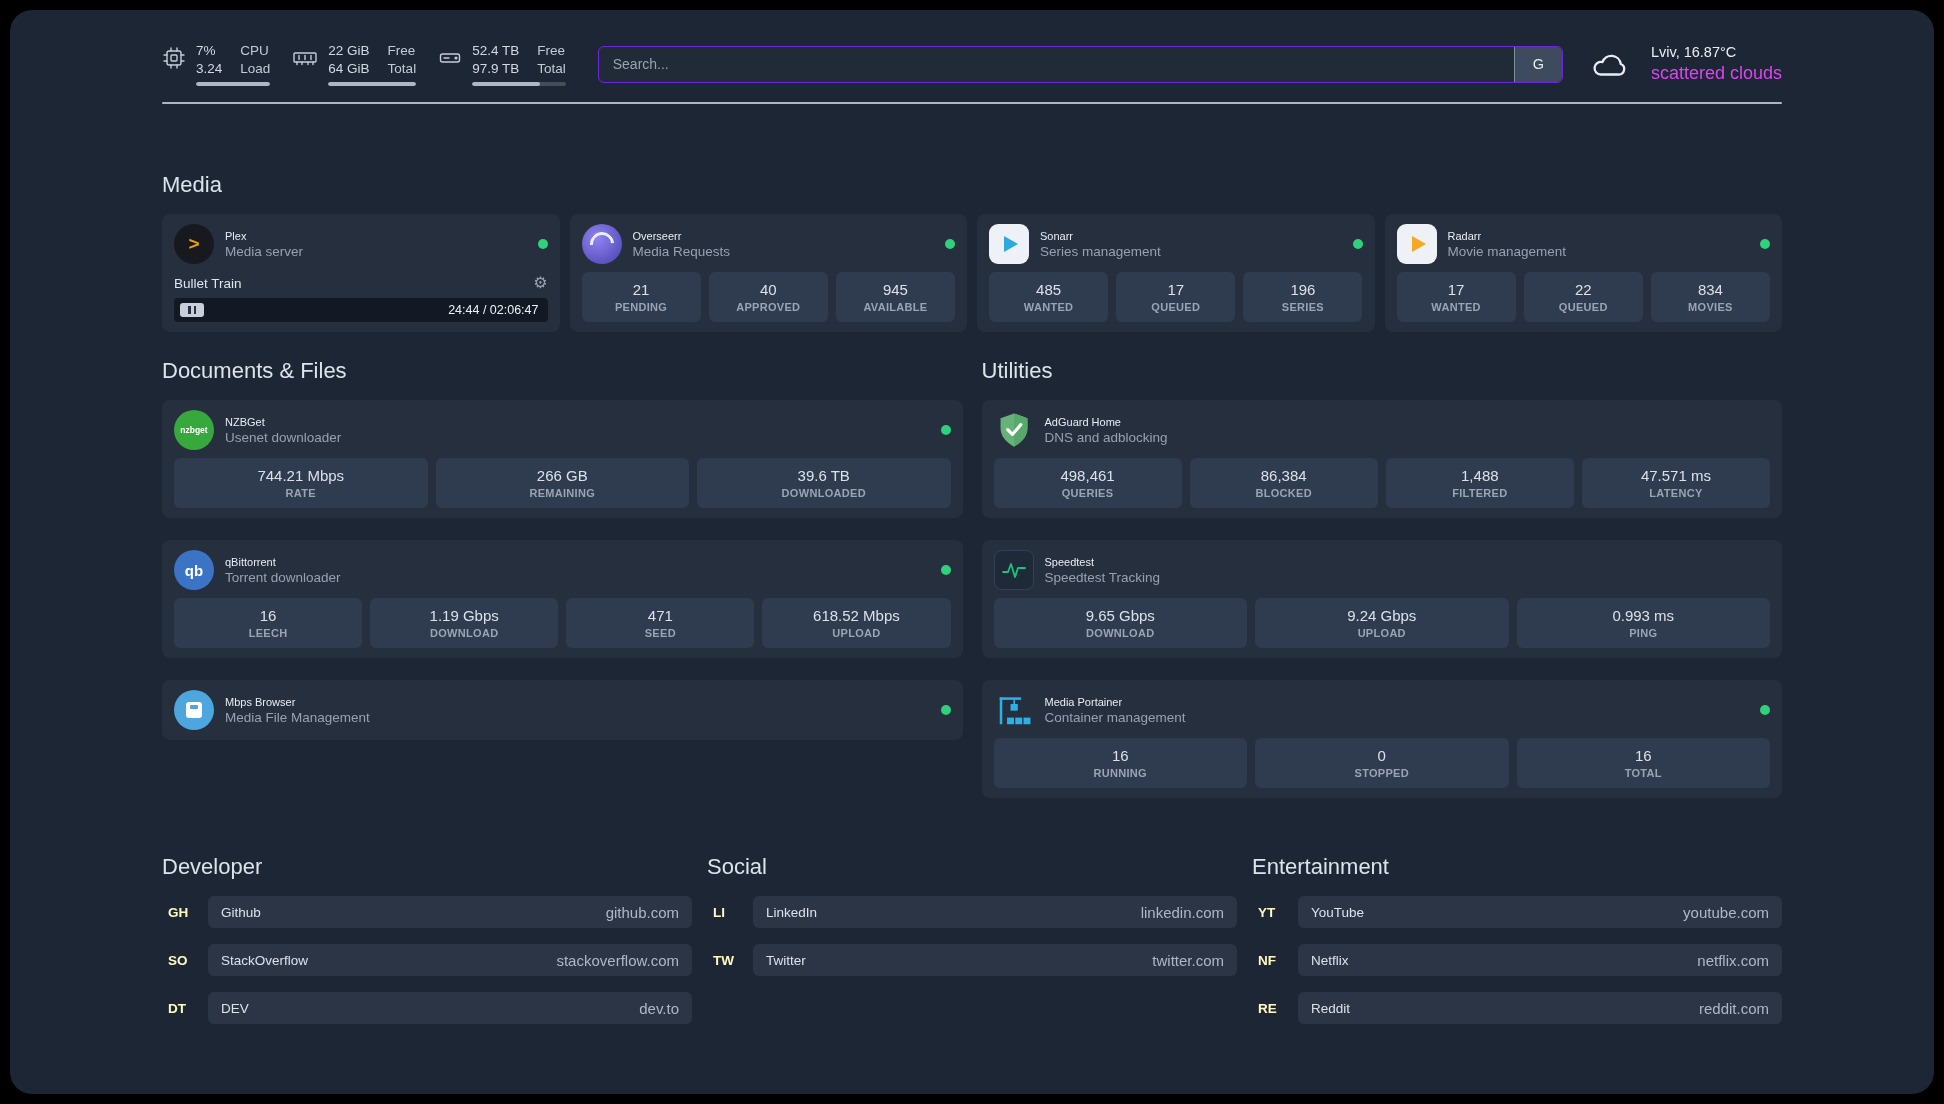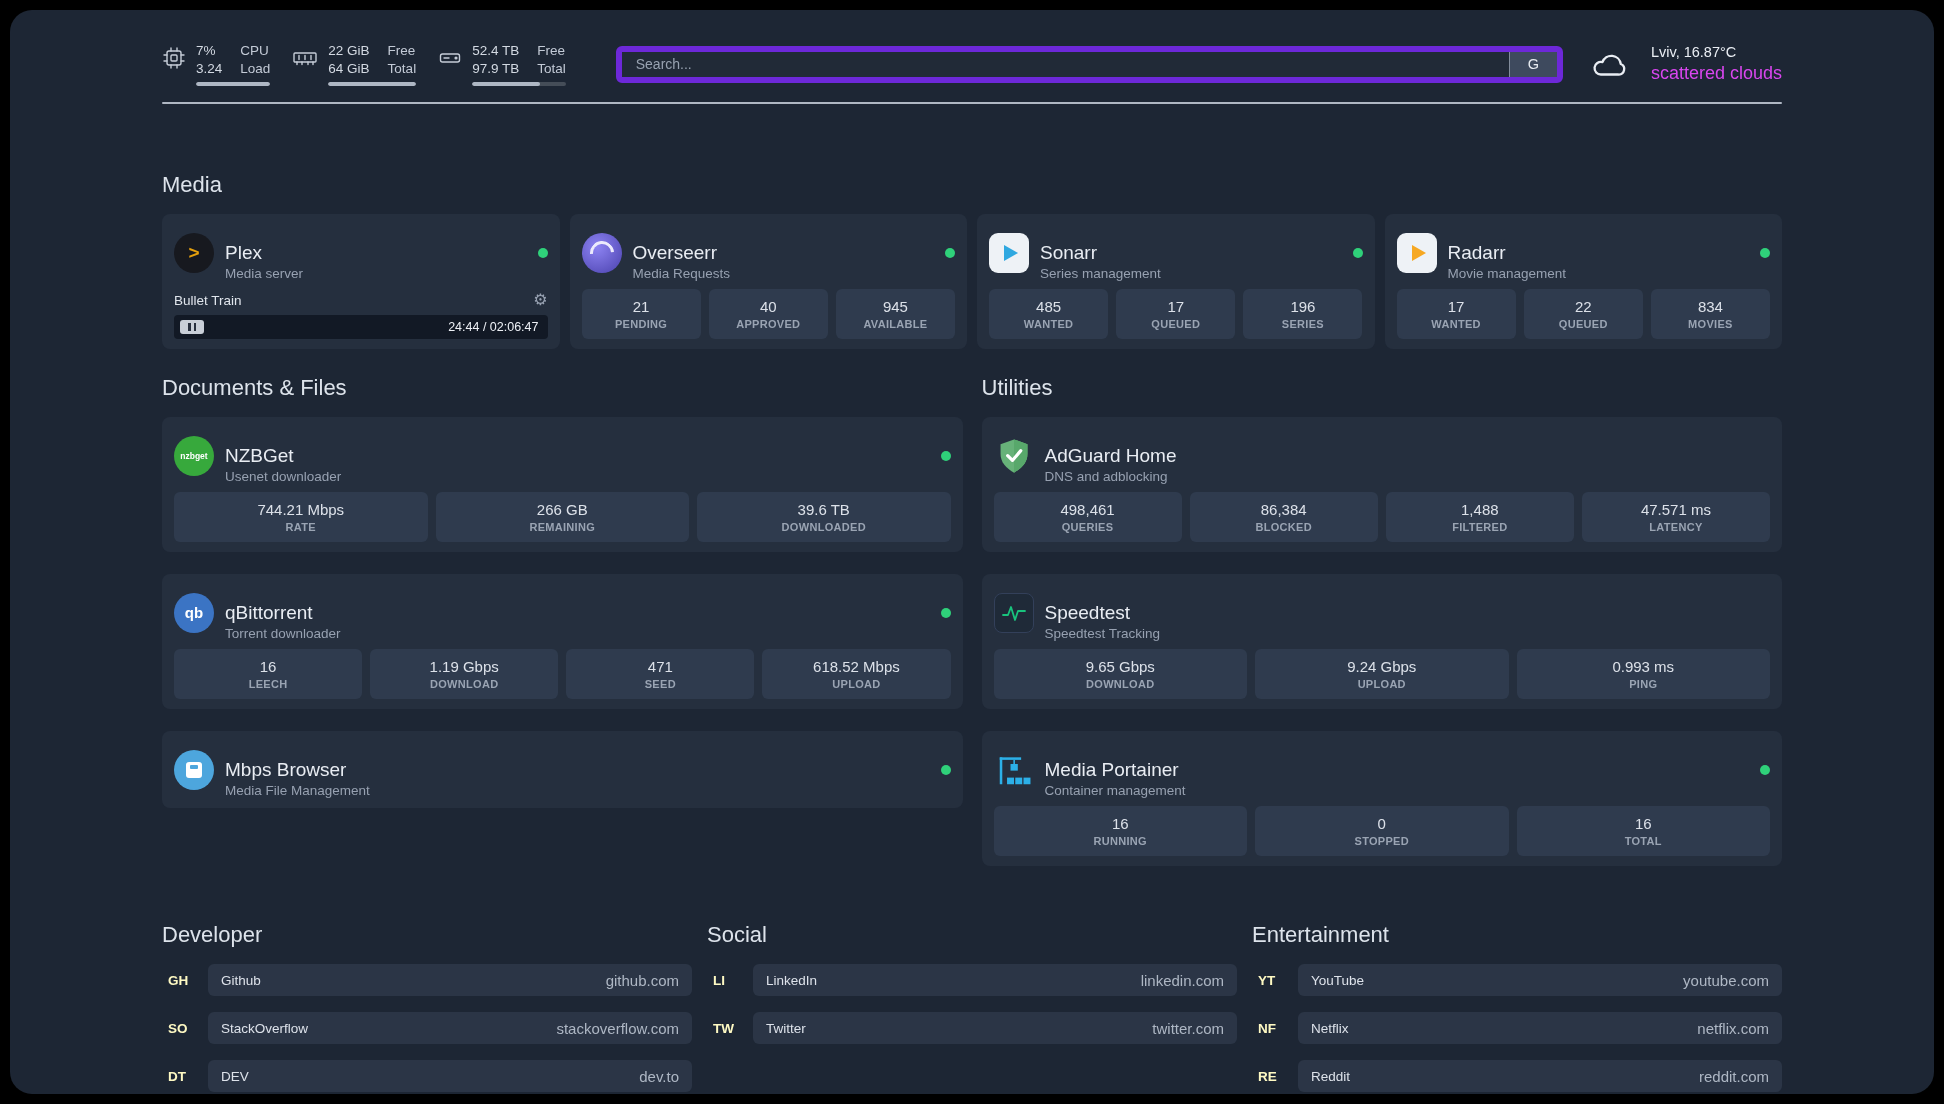--- a/index.html
+++ b/index.html
@@ -18,43 +18,43 @@
   .topbar { display:flex; align-items:center; padding-top:32px; }
   .res { display:flex; gap:10px; align-items:flex-start; margin-right:22px; }
   .res svg { margin-top:4px; flex:0 0 auto; }
   .res-body { display:flex; flex-direction:column; }
   .res-rows { display:flex; gap:18px; }
   .res-col { display:flex; flex-direction:column; font-size:13.5px; line-height:1.35; color:#d3d9e2; }
   .res-col.labels { color:#c3cad6; }
   .res-bar { margin-top:4px; height:4px; border-radius:2px; background:rgba(255,255,255,0.18); position:relative; overflow:hidden; }
   .res-bar span { position:absolute; left:0; top:0; bottom:0; background:#aeb7c4; border-radius:2px; }
 
-  .search { flex:1; display:flex; height:37px; margin:0 28px 0 28px;
-    border:6px solid #6d28d9; border-radius:6px; background:rgba(255,255,255,0.02); overflow:hidden; }
+  .search { flex:1; display:flex; height:37px; margin:0 28px 0 10px;
+    border:1px solid #6d28d9; border-radius:6px; background:rgba(255,255,255,0.02); overflow:hidden; }
   .search input { flex:1; background:transparent; border:0; outline:none; color:#e2e7ee; font-size:14px; padding:0 14px; }
   .search input::placeholder { color:#98a2b1; }
   .search-btn { width:48px; border-left:1px solid #828c9b; background:#3e4a5e; color:#e8ecf2;
     font-size:14.5px; display:flex; align-items:center; justify-content:center; cursor:pointer; }
 
   .weather { display:flex; align-items:center; gap:20px; }
   .weather-text { display:flex; flex-direction:column; line-height:1.3; }
   .weather-loc { font-size:14.5px; color:#eaeef4; }
   .weather-cond { font-size:18px; color:#d946ef; }
 
   .divider { margin-top:16px; height:2px; background:#c9d1dd; border-radius:1px; opacity:0.85; }
 
   
   .section-title { margin:0 0 16px; font-size:22px; font-weight:500; color:#dde3eb; }
   .media-section { margin-top:68px; }
   .media-grid { display:grid; grid-template-columns:repeat(4,1fr); gap:10px; }
 
   .card { background:#252f3e; border-radius:8px; padding:10px 12px; display:flex; flex-direction:column; cursor:pointer; }
   .card-header { display:flex; align-items:center; gap:11px; margin-bottom:8px; }
   .card-titles { display:flex; flex-direction:column; }
-  .card-name { font-size:19px; color:#e9edf3;margin-top:18px; }
+  .card-name { font-size:11px; color:#e9edf3; }
   .card-desc { font-size:13.5px; color:#97a1b1; margin-top:2px; }
   .status-dot { width:10px; height:10px; border-radius:50%; background:#2fd17a; margin-left:auto; flex:0 0 auto; }
 
   .stats { display:grid; gap:8px; margin-top:auto; }
   .cols-3 { grid-template-columns:repeat(3,1fr); }
   .cols-4 { grid-template-columns:repeat(4,1fr); }
   .stat { background:#2f3b4e; border-radius:6px; height:50px; display:flex; flex-direction:column; align-items:center; justify-content:center; }
   .stat-value { font-size:15px; color:#dce1e9; }
   .stat-label { font-size:11px; font-weight:bold; color:#9aa4b3; margin-top:3px; letter-spacing:.3px; }
 

